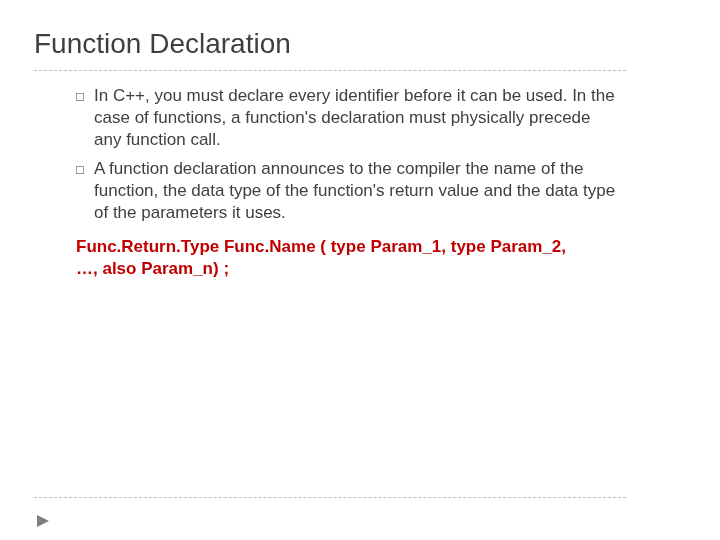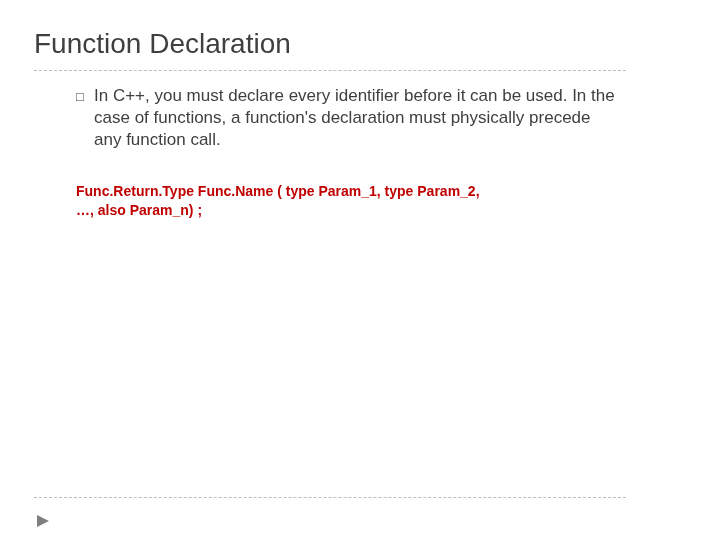--- a/index.html
+++ b/index.html
@@ -45,22 +45,22 @@
   }
   .bullet .sq {
     font-family: "Segoe UI Symbol", Arial, sans-serif;
     font-size: 13px;
     color: #3f3f3f;
     display: inline-block;
     width: 18px;
     text-indent: 0;
   }
   .syntax {
-    margin-top: 32px;
-    font-size: 14px;
+    margin-top: 12px;
+    font-size: 17px;
     font-weight: 700;
     color: #c00000;
     line-height: 1.35;
   }
   .footer-sep {
     position: absolute;
     left: 34px;
     right: 34px;
     bottom: 34px;
     border: none;
@@ -82,20 +82,23 @@
 
   <h1 class="title">Function Declaration</h1>
   <hr class="dash-sep">
 
   <div class="body-area">
 
     <p class="bullet">
       <span class="sq">□</span><span>In C++, you must declare every identifier before it can be used. In the case of functions, a function's declaration must physically precede any function call.</span>
     </p>
 
+    <p class="bullet">
+      <span class="sq">□</span><span>A function declaration announces to the compiler the name of the function, the data type of the function's return value and the data type of the parameters it uses.</span>
+    </p>
 
 
     <div class="syntax">
       <div>Func.Return.Type    Func.Name ( type Param_1, type Param_2,</div>
       <div>…, also Param_n) ;</div>
     </div>
 
   </div>
 
   <hr class="footer-sep">

